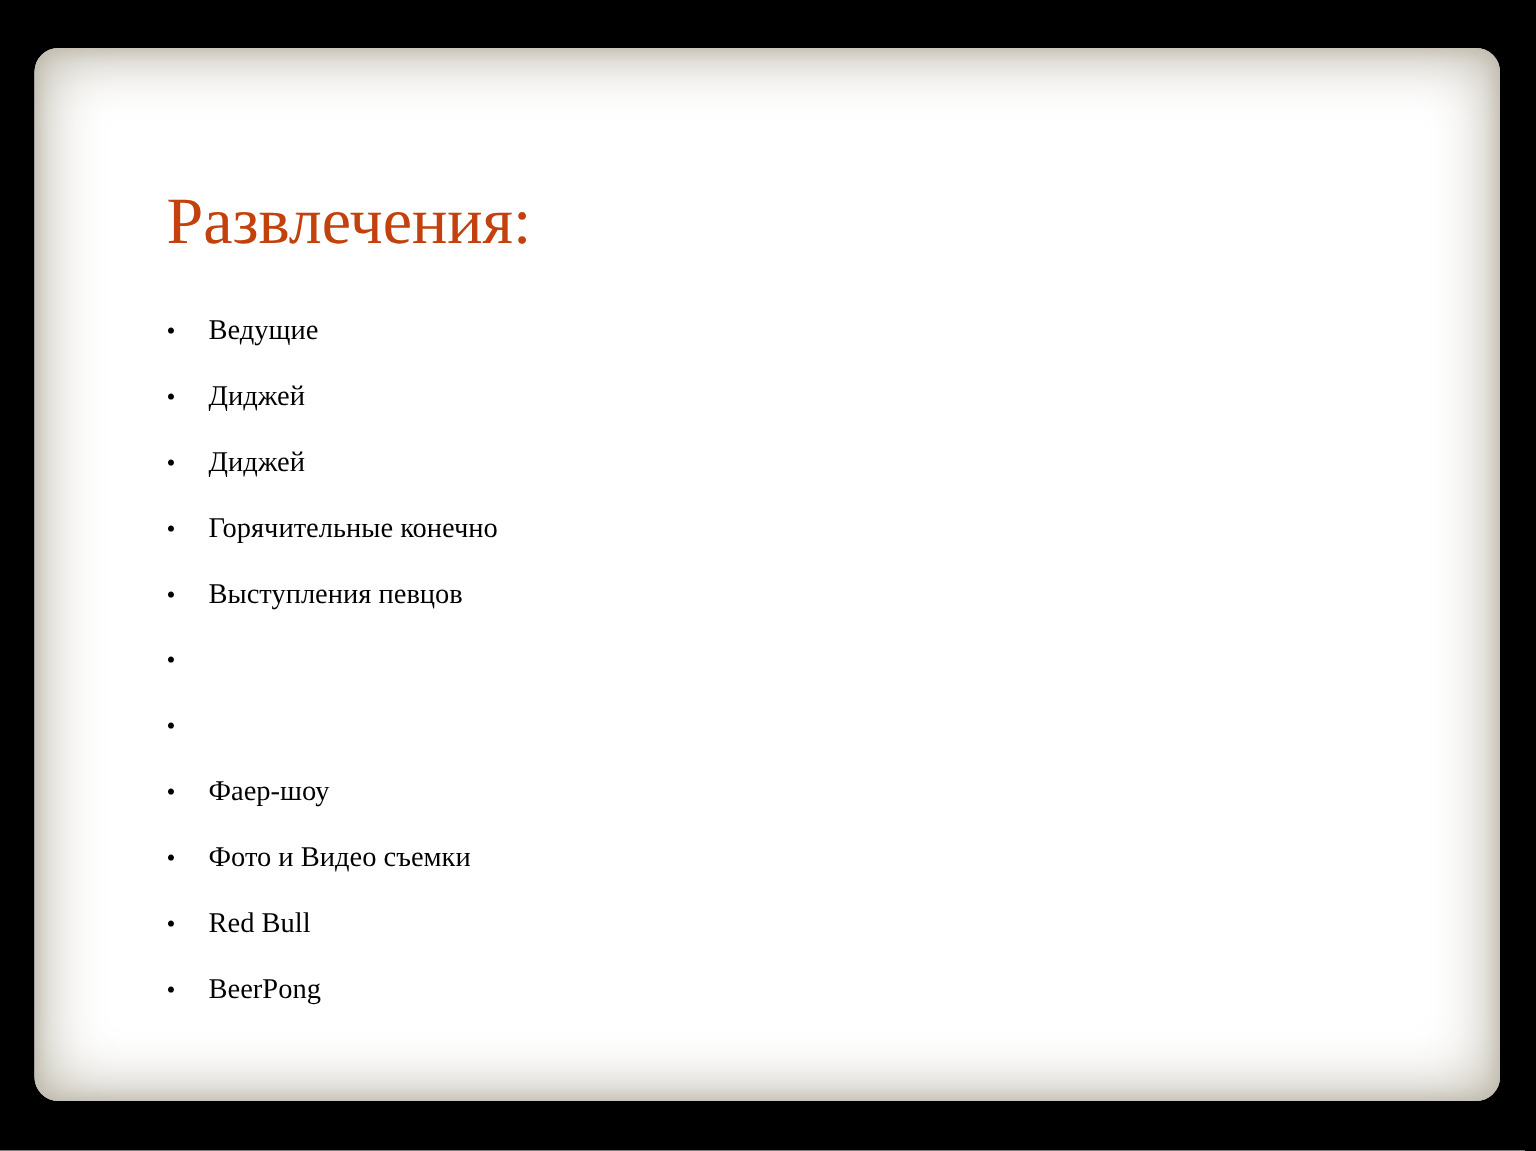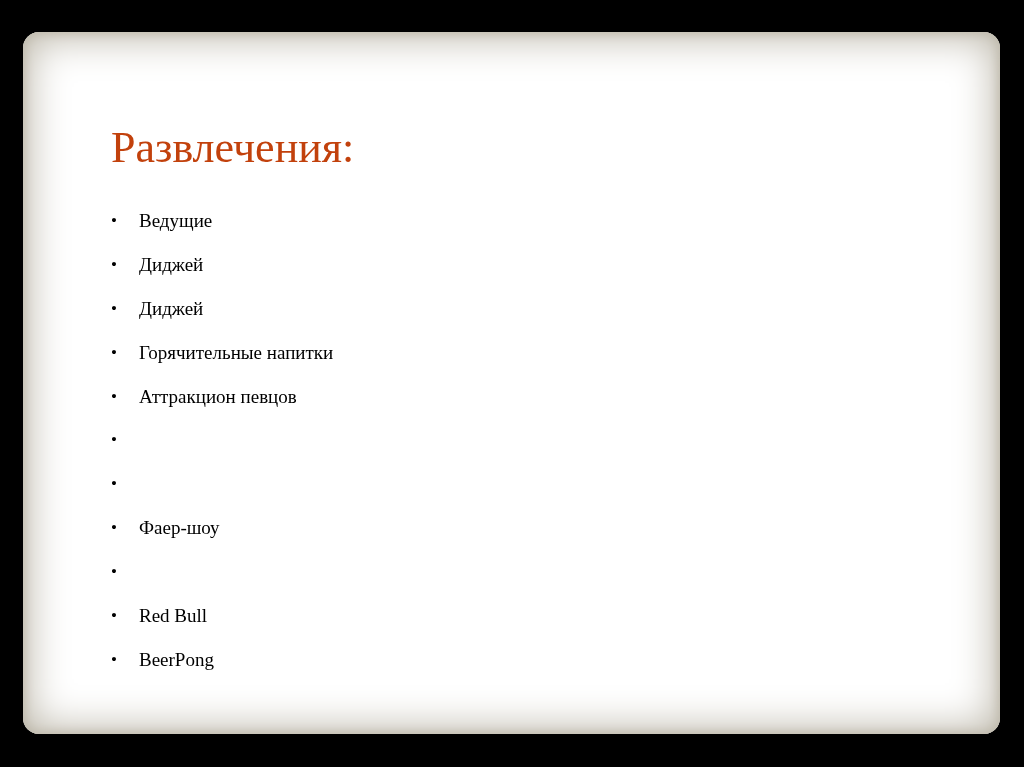--- a/index.html
+++ b/index.html
@@ -36,38 +36,39 @@
   <li class="item">
       <span class="bullet">•</span>
       <span>Диджей</span>
     </li>
   <li class="item">
       <span class="bullet">•</span>
       <span>Диджей</span>
     </li>
   <li class="item">
       <span class="bullet">•</span>
-      <span>Горячительные напитки</span>
+      <span>Горячительные конечно</span>
     </li>
   <li class="item">
       <span class="bullet">•</span>
-      <span>Аттракцион певцов</span>
+      <span>Выступления певцов</span>
     </li>
   <li class="item">
       <span class="bullet">•</span>
     </li>
   <li class="item">
       <span class="bullet">•</span>
     </li>
   <li class="item">
       <span class="bullet">•</span>
       <span>Фаер-шоу</span>
     </li>
   <li class="item">
       <span class="bullet">•</span>
+      <span>Фото и Видео съемки</span>
     </li>
   <li class="item">
       <span class="bullet">•</span>
       <span>Red Bull</span>
     </li>
   <li class="item">
       <span class="bullet">•</span>
       <span>BeerPong</span>
     </li>
 </ul>

